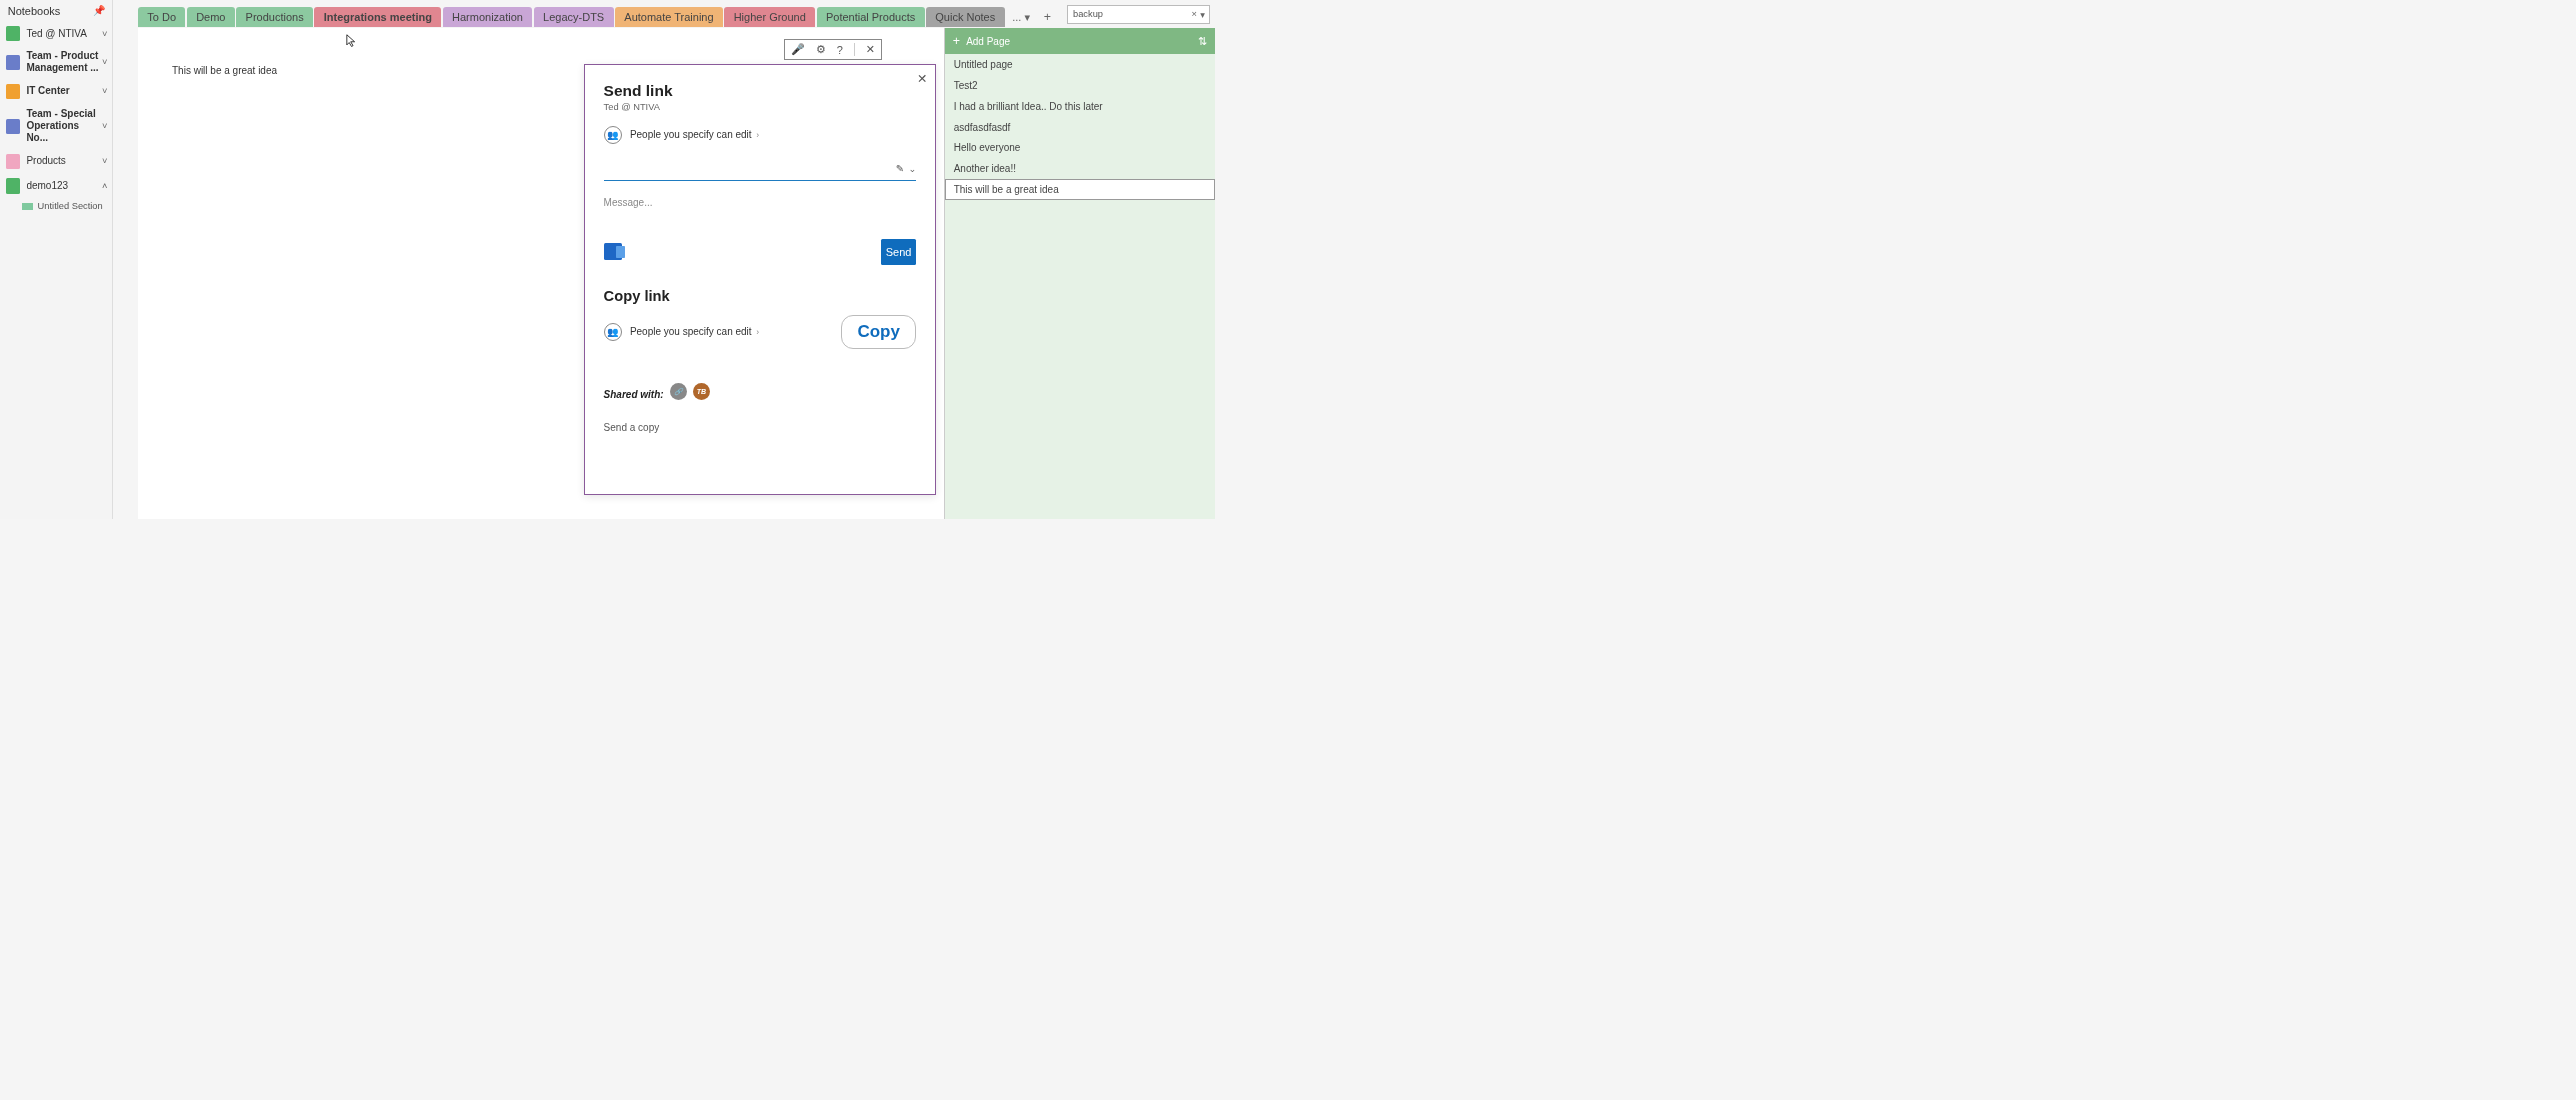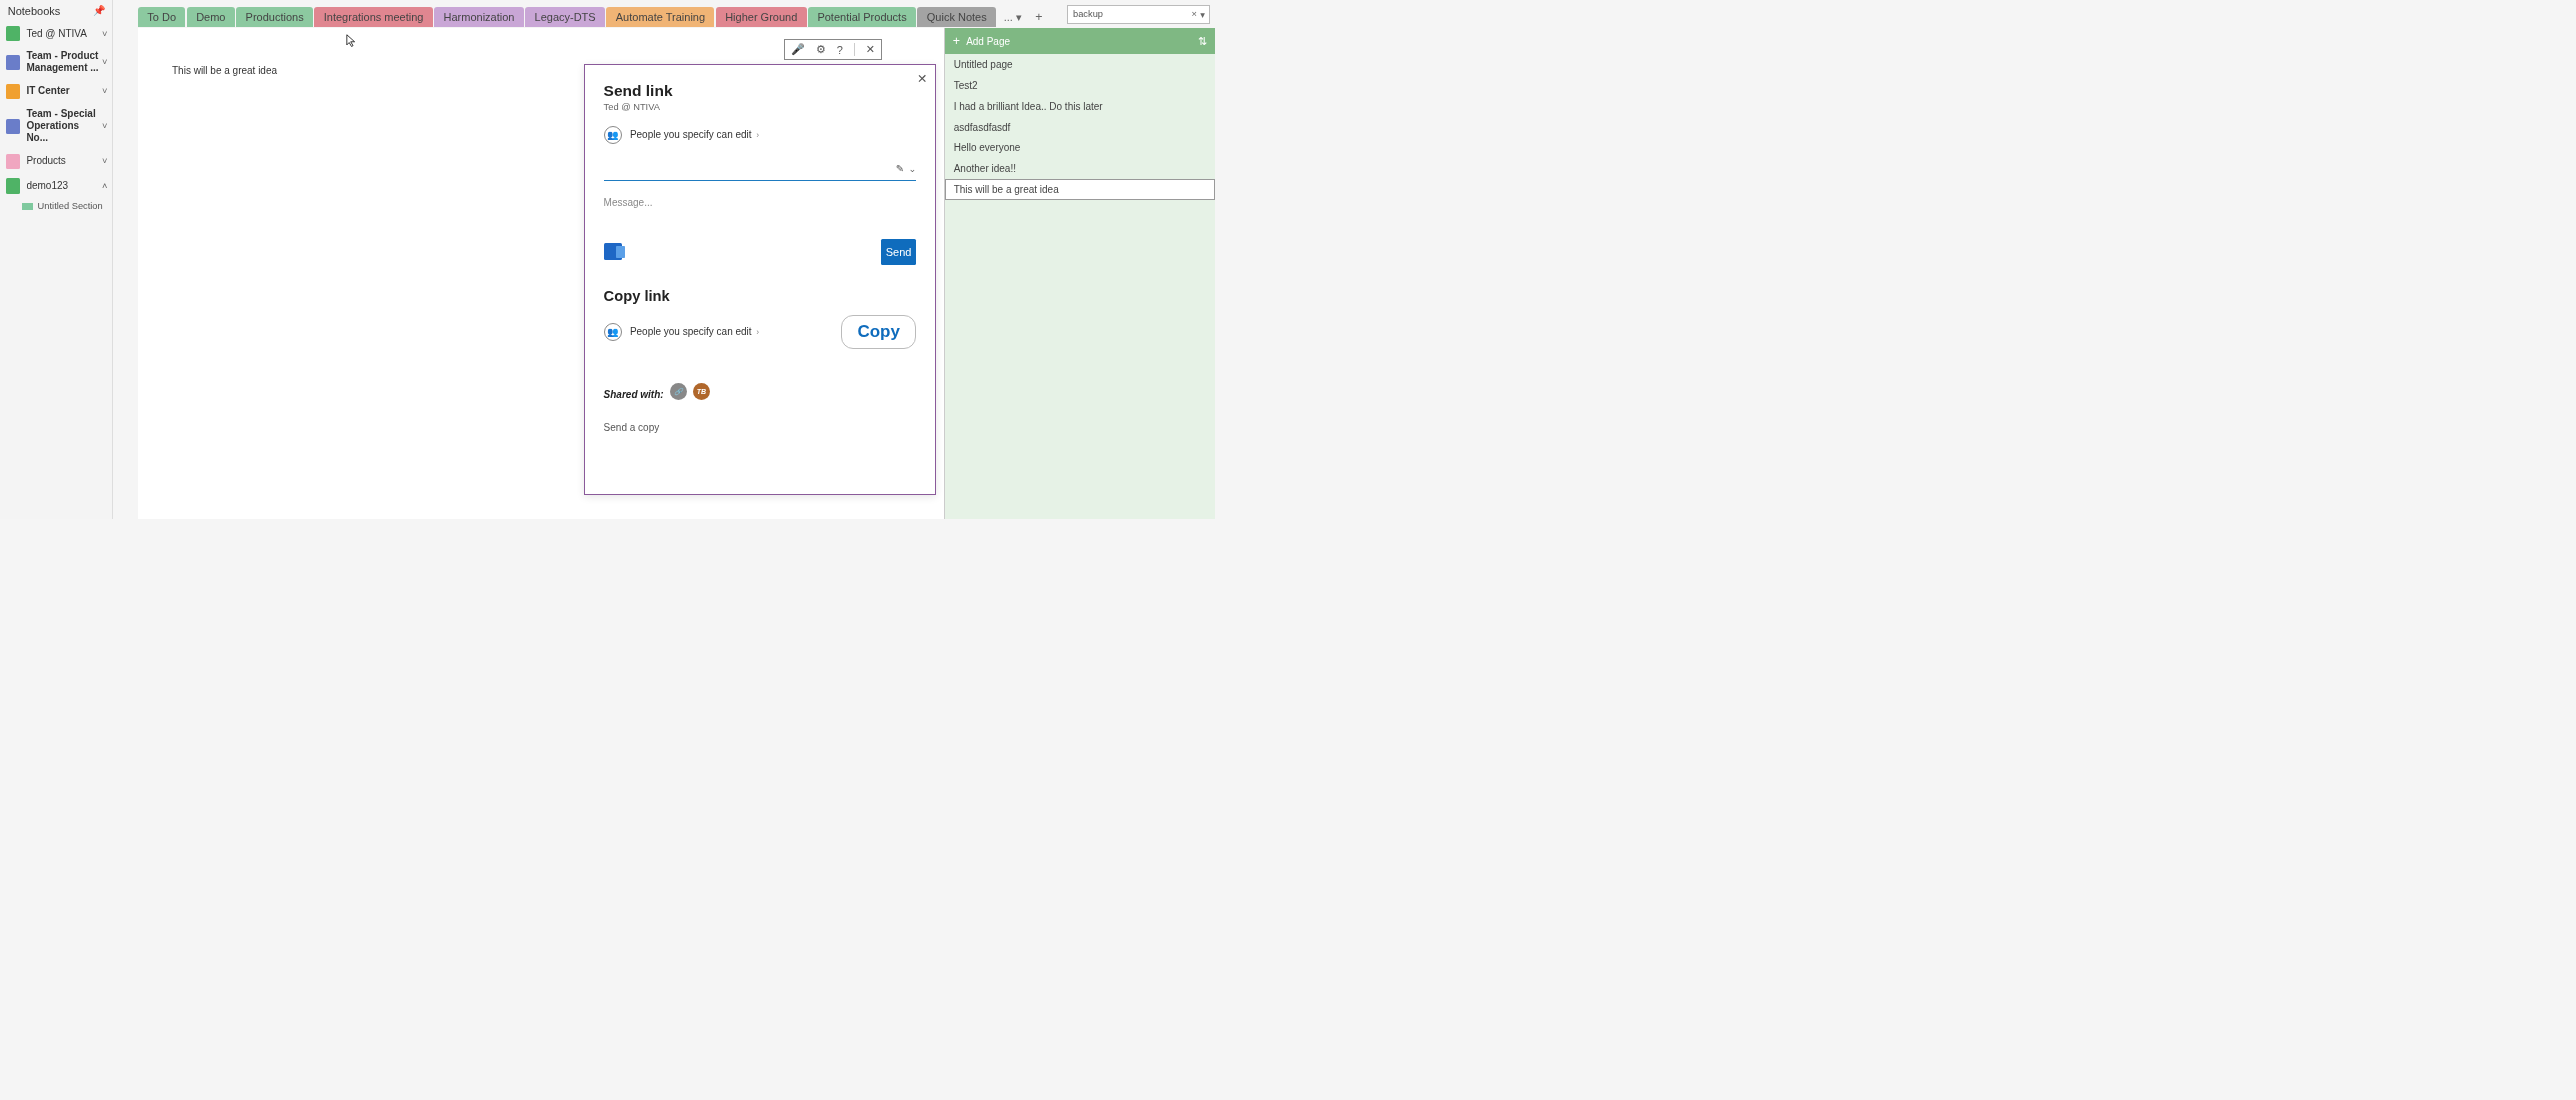--- a/index.html
+++ b/index.html
@@ -196,21 +196,21 @@
     <div class="section-color"></div>
     <span>Untitled Section</span>
   </div>
 </div>
 
 <div class="tabs-bar">
   <div id="tabs" style="display:flex;">
       <div class="tab" style="background: rgb(140, 201, 160);">To Do</div>
       <div class="tab" style="background: rgb(140, 201, 160);">Demo</div>
       <div class="tab" style="background: rgb(140, 201, 160);">Productions</div>
-      <div class="tab" style="background: rgb(224, 134, 144);">Integrations meeting</div>
+      <div class="tab" style="background: rgb(224, 134, 144); font-weight: bold;">Integrations meeting</div>
       <div class="tab" style="background: rgb(201, 166, 214);">Harmonization</div>
       <div class="tab" style="background: rgb(201, 166, 214);">Legacy-DTS</div>
       <div class="tab" style="background: rgb(240, 180, 117);">Automate Training</div>
       <div class="tab" style="background: rgb(224, 134, 144);">Higher Ground</div>
       <div class="tab" style="background: rgb(140, 201, 160);">Potential Products</div>
       <div class="tab" style="background: #a3a3a3;">Quick Notes</div>
     </div>
   <span class="tab-overflow"><span>...</span> ▾</span>
   <span class="tab-add">+</span>
 </div>

